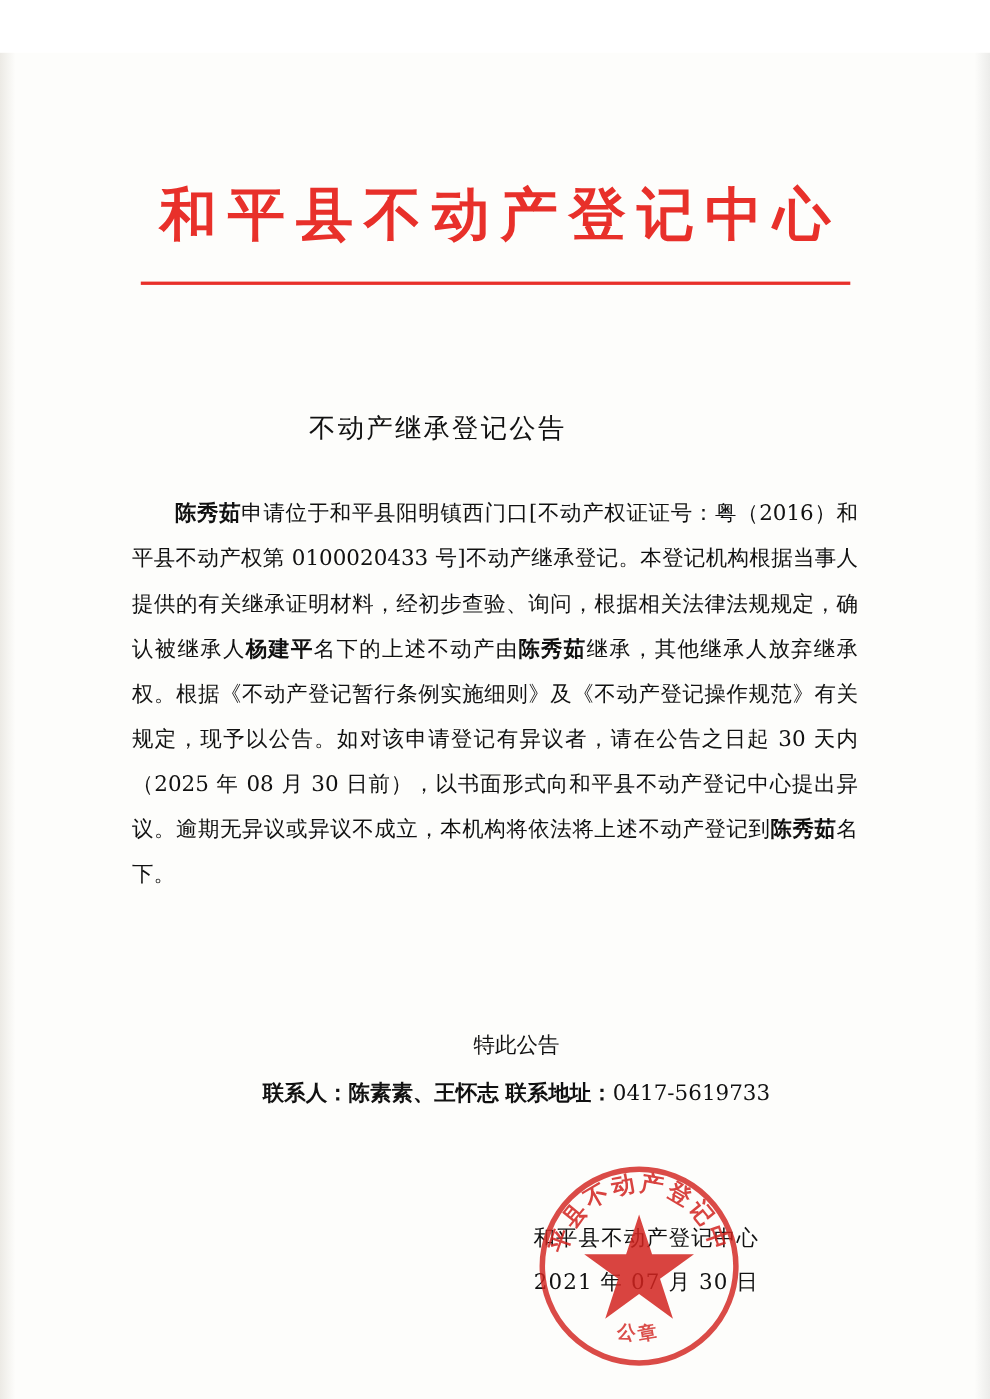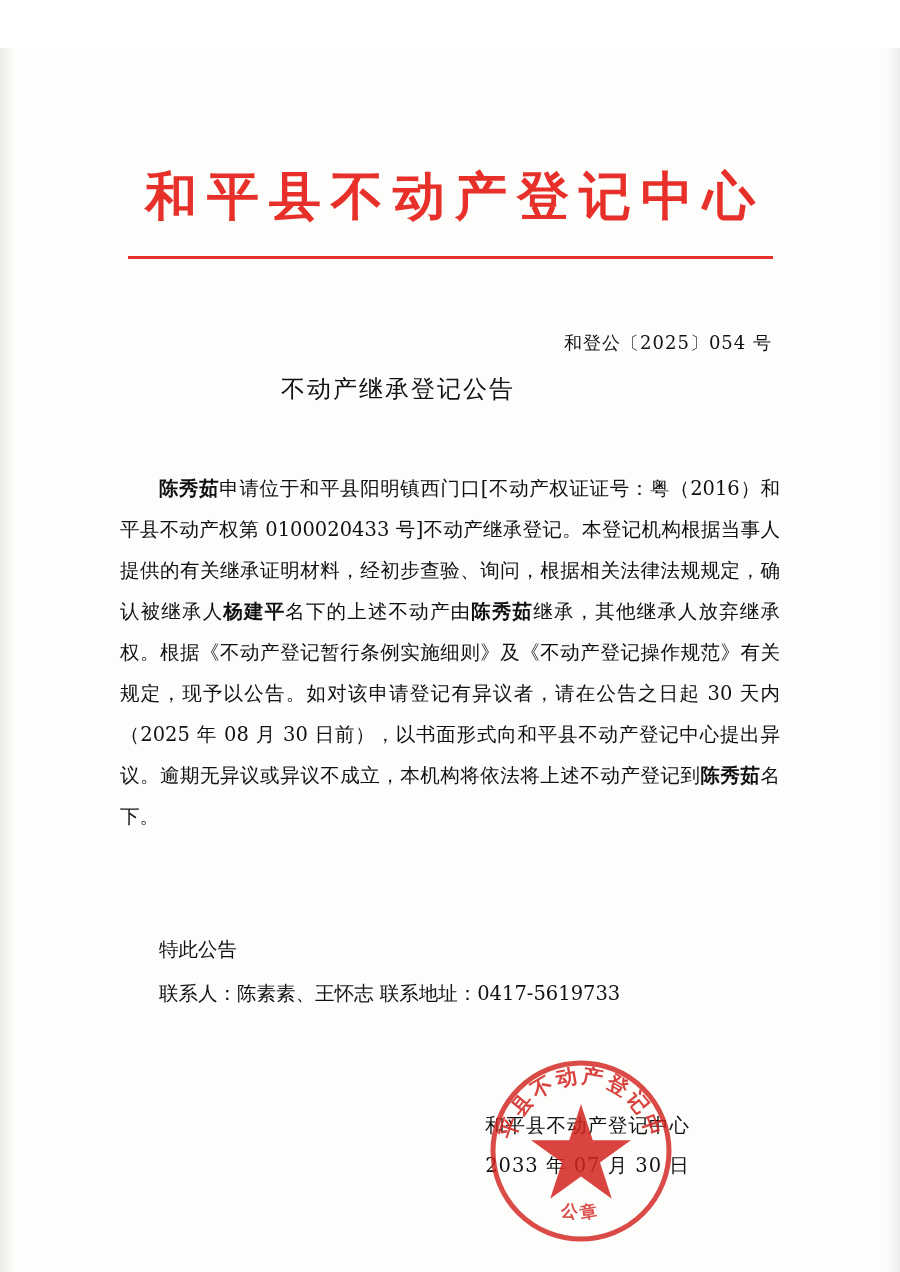--- a/index.html
+++ b/index.html
@@ -70,21 +70,21 @@
     text-align: center;
     font-size: 24px;
     letter-spacing: 2px;
     color: #111;
   }
 
   
   .body-text {
     position: absolute;
     left: 120px;
-    top: 420px;
+    top: 398px;
     width: 660px;
     font-size: 19.5px;
     line-height: 41px;
     color: #111;
     text-align: justify;
     text-justify: inter-ideograph;
   }
   .body-text p {
     margin: 0;
     text-indent: 2em;
@@ -93,23 +93,23 @@
 
   .closing {
     position: absolute;
     left: 120px;
     top: 880px;
     width: 660px;
     font-size: 19.5px;
     line-height: 44px;
     color: #111;
   }
-  .closing p { margin: 0; text-indent: 2em; }
+  .closing p { margin: 0; text-indent: 2em; text-align: center; }
   .closing .contact { text-indent: 2em; }
-  .closing .contact b { font-weight: normal; }
+  .closing .contact b { font-weight: bold; }
 
   
   .signature {
     position: absolute;
     right: 210px;
     top: 1058px;
     text-align: center;
     font-size: 19.5px;
     line-height: 40px;
     color: #111;
@@ -154,36 +154,35 @@
 
   <div class="edge-left"></div>
   <div class="edge-right"></div>
   <div class="edge-bottom"></div>
 
   <div class="letterhead">
     <div class="letterhead-title">和平县不动产登记中心</div>
   </div>
   <div class="letterhead-rule"></div>
 
-  <div class="doc-number">和登公〔2025〕054 号</div>
 
   <div class="doc-title">不动产继承登记公告</div>
 
   <div class="body-text">
     <p><b>陈秀茹</b>申请位于和平县阳明镇西门口[不动产权证证号：粤（2016）和平县不动产权第 0100020433 号]不动产继承登记。本登记机构根据当事人提供的有关继承证明材料，经初步查验、询问，根据相关法律法规规定，确认被继承人<b>杨建平</b>名下的上述不动产由<b>陈秀茹</b>继承，其他继承人放弃继承权。根据《不动产登记暂行条例实施细则》及《不动产登记操作规范》有关规定，现予以公告。如对该申请登记有异议者，请在公告之日起 30 天内（2025 年 08 月 30 日前），以书面形式向和平县不动产登记中心提出异议。逾期无异议或异议不成立，本机构将依法将上述不动产登记到<b>陈秀茹</b>名下。</p>
   </div>
 
   <div class="closing">
     <p>特此公告</p>
     <p class="contact"><b>联系人：</b><b>陈素素、王怀志</b> <b>联系地址：</b><span>0417-5619733</span></p>
   </div>
 
   <div class="signature">
     <div>和平县不动产登记中心</div>
-    <div>2033 年 07 月 30 日</div>
+    <div>2021 年 07 月 30 日</div>
   </div>
 
   <div class="seal">
     <svg class="seal-svg" width="190" height="190" viewBox="0 0 190 190" xmlns="http://www.w3.org/2000/svg">
       <g opacity="0.82" fill="none" stroke="#d2231f">
         <circle cx="95" cy="95" r="88" stroke-width="5"></circle>
       </g>
       <g opacity="0.85">
         <path d="M95 48 L106.8 84.2 L144.9 84.2 L114.0 106.6 L125.8 142.8 L95 120.4 L64.2 142.8 L76.0 106.6 L45.1 84.2 L83.2 84.2 Z" fill="#d2231f"></path>
       </g>

